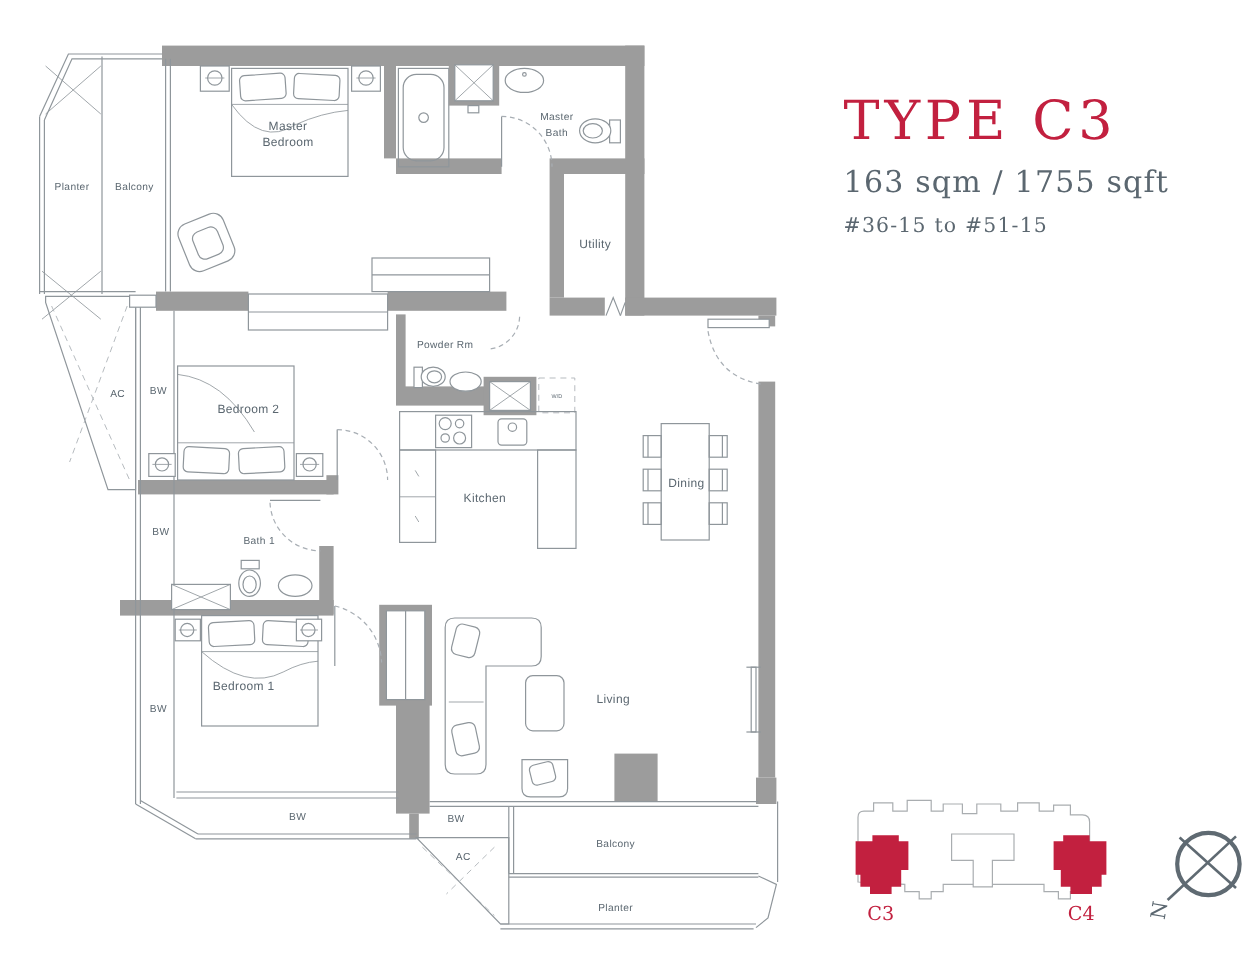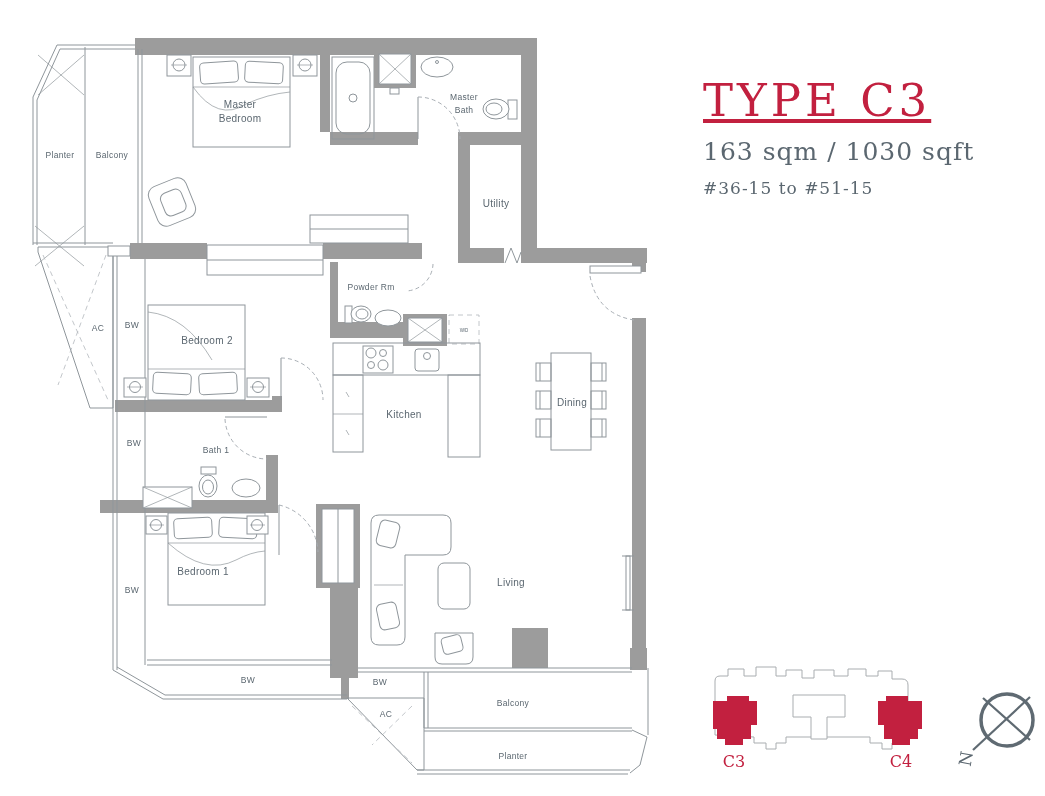--- a/index.html
+++ b/index.html
@@ -17,21 +17,21 @@
   .furnN{stroke:var(--line);stroke-width:1;fill:none;}
   .door{stroke:#a8aeb4;stroke-width:1;fill:none;stroke-dasharray:4 3;}
   .dash{stroke:#b3b8bc;stroke-width:.8;fill:none;stroke-dasharray:5 4;}
   .rlabel{fill:var(--label);font-family:"Liberation Sans",sans-serif;font-size:10px;
           text-anchor:middle;letter-spacing:.3px;}
   .slabel{font-size:8.5px;}
   .xslabel{font-size:4.5px;letter-spacing:0;}
   
   #titleblock{position:absolute;left:703px;top:78px;}
   #titleblock .t1{font-family:"DejaVu Serif","Liberation Serif",serif;font-size:45px;
-                  color:var(--accent);letter-spacing:4px;line-height:1;text-decoration:underline;}
+                  color:var(--accent);letter-spacing:4px;line-height:1;}
   #titleblock .t2{font-family:"DejaVu Serif","Liberation Serif",serif;font-size:25px;
                   color:var(--label);margin-top:14px;letter-spacing:1px;}
   #titleblock .t3{font-family:"DejaVu Serif","Liberation Serif",serif;font-size:17px;
                   color:var(--label);margin-top:12px;letter-spacing:1px;}
   
   #keyplan{position:absolute;left:695px;top:643px;}
   .kout{stroke:var(--kout);stroke-width:1;fill:#fff;}
   .kred{fill:var(--accent);stroke:none;}
   .klab{fill:var(--accent);font-family:"DejaVu Serif","Liberation Serif",serif;
         font-size:16px;text-anchor:middle;}
@@ -305,21 +305,21 @@
       <text class="rlabel slabel" x="134" y="446">BW</text>
       <text class="rlabel slabel" x="132" y="593">BW</text>
       <text class="rlabel slabel" x="248" y="683">BW</text>
       <text class="rlabel slabel" x="380" y="685">BW</text>
       <text class="rlabel xslabel" x="464" y="332">W/D</text>
     </g>
   </svg>
 
   <div id="titleblock">
     <div class="t1">TYPE C3</div>
-    <div class="t2">163 sqm / 1030 sqft</div>
+    <div class="t2">163 sqm / 1755 sqft</div>
     <div class="t3">#36-15 to #51-15</div>
   </div>
 
   <svg id="keyplan" width="245" height="140" viewBox="0 0 245 140">
     <path class="kout" d="M20,92 V38 q0,-5 5,-5 h8 v-7 h16 v7 h12 v-9 h20 v9 h10 v-6 h16 v8 h12 v-8 h20 v6 h14 v-7 h18 v7 h12 v-5 h14 v8 h10 q6,0 6,6 v52 h-6 v6 h-10 v6 h-10 v-6 h-12 v-6 h-84 v6 h-10 v6 h-10 v-6 h-12 v-6 z"></path>
     <path class="kout" d="M98,52 h52 v22 h-18 v22 h-16 v-22 h-18 z"></path>
     <path class="kred" d="M18,58 h14 v-5 h22 v5 h8 v24 h-6 v14 h-8 v6 h-18 v-6 h-8 v-10 h-4 z"></path>
     <path class="kred" d="M227,58 h-14 v-5 h-22 v5 h-8 v24 h6 v14 h8 v6 h18 v-6 h8 v-10 h4 z"></path>
     <text class="klab" x="39" y="124">C3</text>
     <text class="klab" x="206" y="124">C4</text>

